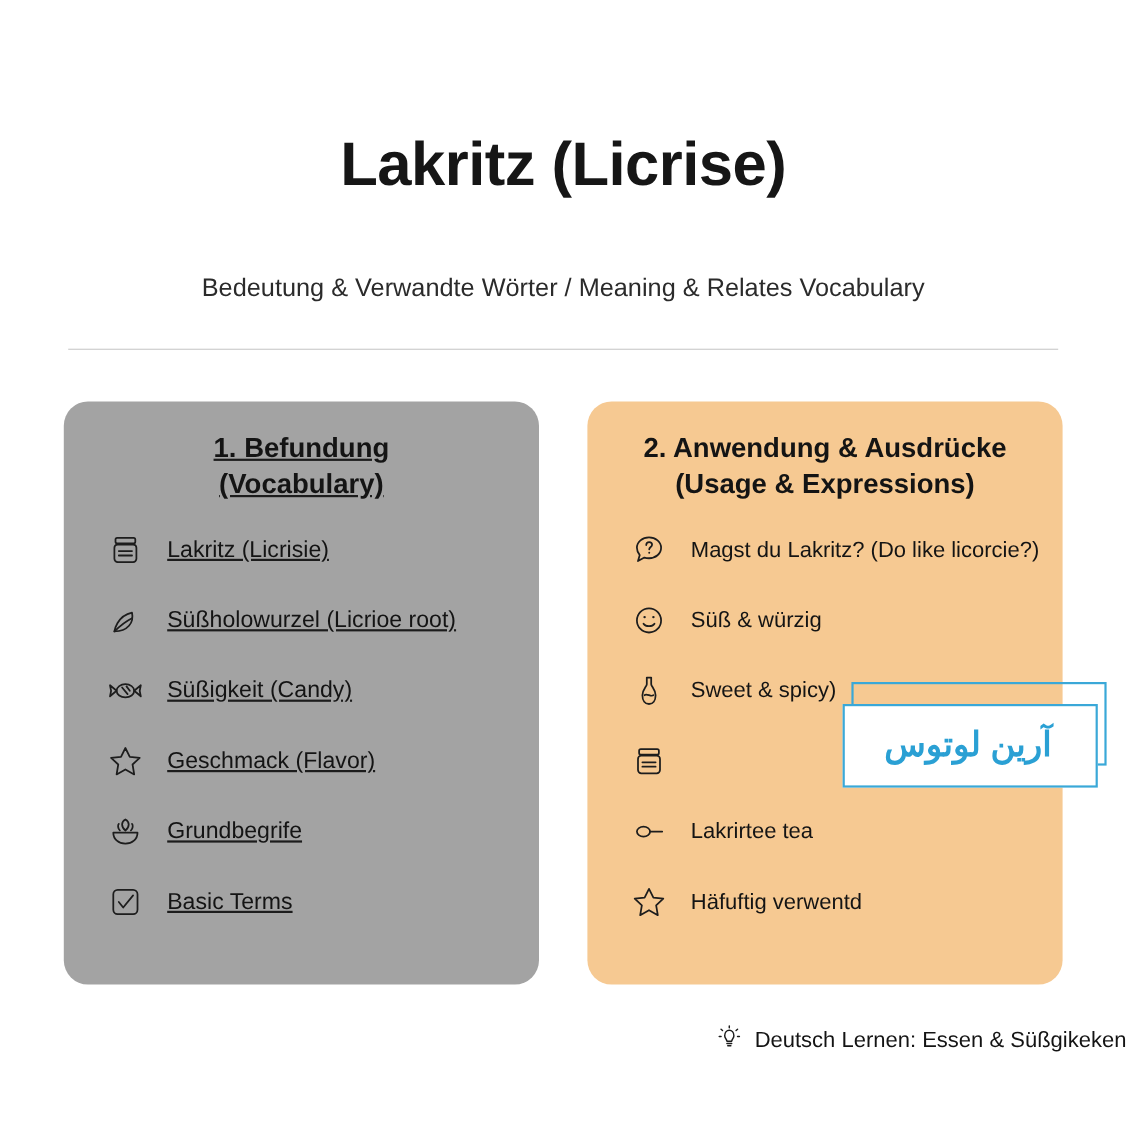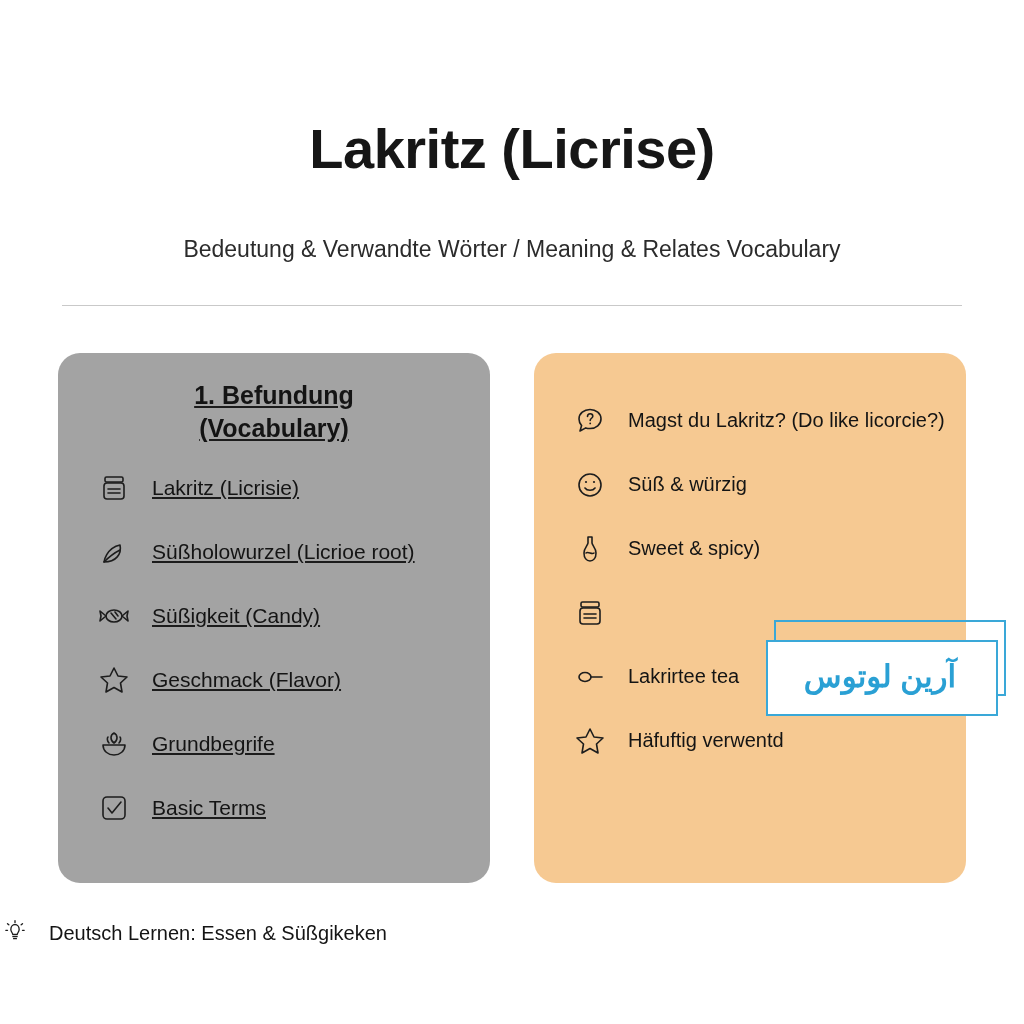--- a/index.html
+++ b/index.html
@@ -29,21 +29,21 @@
     letter-spacing: -0.5px;
     color: #161616;
     margin: 0;
     padding-top: 118px;
     line-height: 1.1;
   }
   .subtitle {
     text-align: center;
     font-size: 23px;
     color: #2b2b2b;
-    margin: 4px;
+    margin: 16px;
     padding-top: 52px;
     font-weight: 400;
   }
   .divider {
     width: 900px;
     height: 1px;
     background: #c9c9c9;
     margin: 42px auto 0 auto;
   }
 
@@ -108,22 +108,22 @@
     color: #141414;
     white-space: nowrap;
   }
   .card-orange .item .label { font-size: 20px; }
 
   
   .footer {
     margin-top: 34px;
     display: flex;
     align-items: center;
-    justify-content: flex-start;
-    gap: 19px;
+    justify-content: flex-end;
+    gap: 8px;
   }
   .footer .icon svg {
     width: 30px;
     height: 30px;
     stroke: #1d1d1d;
     stroke-width: 1.6;
     fill: none;
     stroke-linecap: round;
     stroke-linejoin: round;
   }
@@ -254,20 +254,24 @@
                 <polyline points="12,18 16,23 25,12"></polyline>
               </svg>
           </span>
           <span class="label">Basic Terms</span>
         </div>
 
       </div>
     </div>
 
     <div class="card card-orange">
+      <div class="card-heading">
+        <span>2. Anwendung &amp; Ausdrücke</span>
+        <span class="line2">(Usage &amp; Expressions)</span>
+      </div>
       <div class="item-list">
 
         <div class="item">
           <span class="icon">
             <svg viewBox="0 0 36 36">
                 <path d="M7 16 C7 10.5 12 6.5 18 6.5 C24 6.5 29 10.5 29 16 C29 21.5 24 25.5 18 25.5 C16.5 25.5 15 25.3 13.8 24.9 L8 28 L9.6 22.6 C8 20.8 7 18.5 7 16 Z"></path>
                 <path d="M15.5 13.5 C15.5 11.8 16.8 10.8 18.2 10.8 C19.8 10.8 20.8 11.9 20.8 13.2 C20.8 15.2 18.2 15.3 18.2 17.4"></path>
                 <circle cx="18.2" cy="20.4" r="0.9" fill="#1d1d1d" stroke="none"></circle>
               </svg>
           </span>

